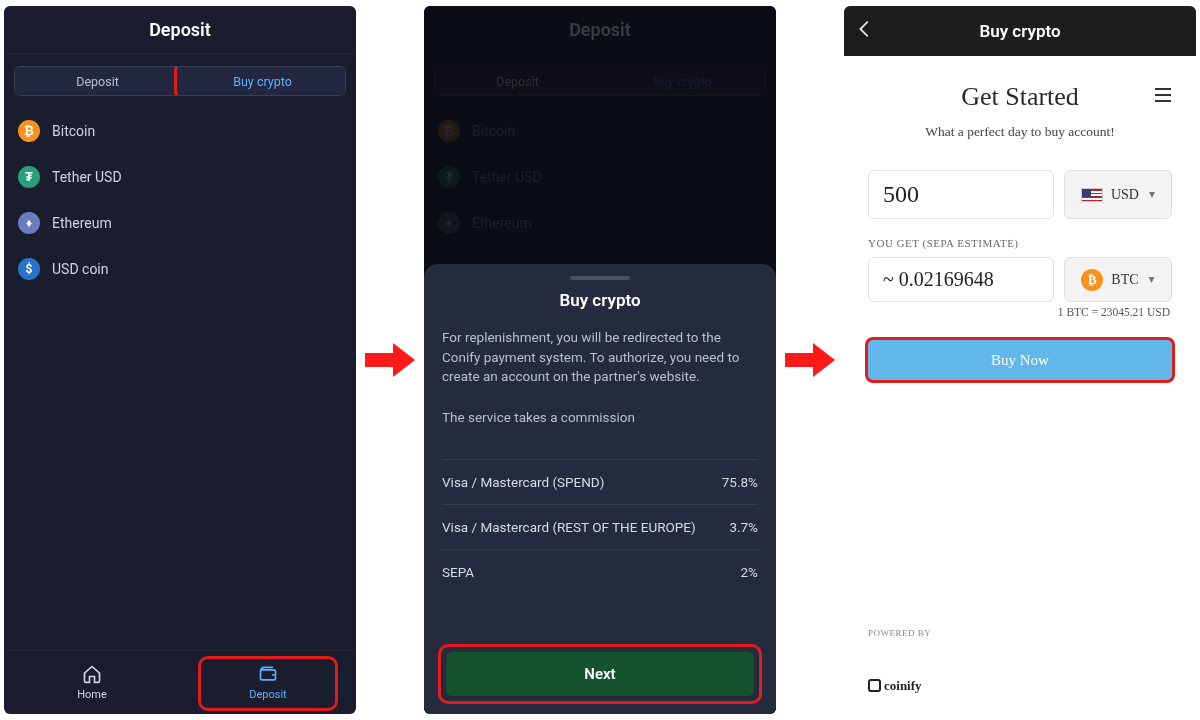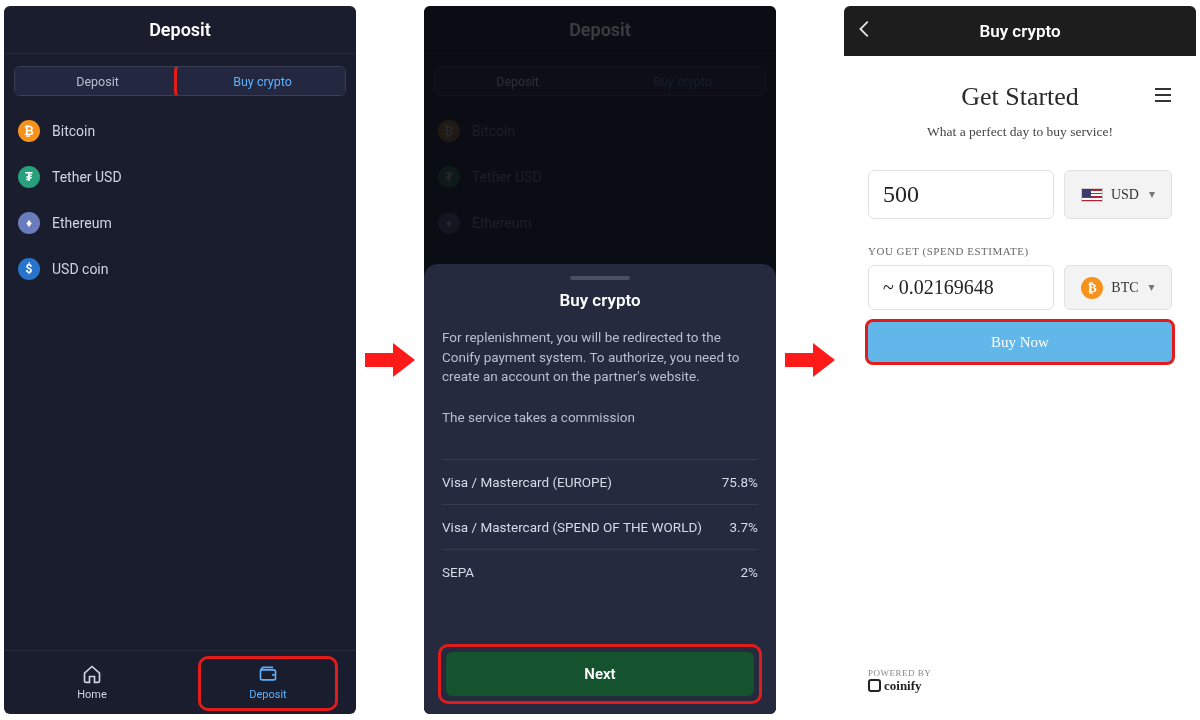--- a/index.html
+++ b/index.html
@@ -177,21 +177,21 @@
   }
   .s3-body { padding: 26px 24px 10px 24px; display: flex; flex-direction: column; height: calc(100% - 50px); font-family: Liberation Serif, serif; }
   .s3-tline { display:flex; align-items:center; justify-content:center; position:relative; }
   .s3-title { font-size: 26px; color: #2a2a2a; }
   .s3-subtitle { text-align:center; font-size:13.5px; color:#444; margin: 12px 0 30px 0; }
   .s3-menu { position:absolute; right:0; top:6px; color:#333; }
 
   .s3-label { font-size: 11px; color: #6a6a6a; letter-spacing: 0.5px; margin-bottom: 8px; }
   .s3-row {
     display: flex; gap: 10px; align-items: stretch;
-    margin-bottom: 26px;
+    margin-bottom: 18px;
   }
   .s3-input {
     flex: 1; border: 1px solid #e1e1e1; border-radius: 6px;
     padding: 10px 14px; font-size: 24px; color: #222; display: flex; align-items: center;
   }
   .s3-input.small { font-size: 20px; }
   .s3-sel {
     width: 108px; border: 1px solid #e1e1e1; border-radius: 6px;
     background: #f3f3f3;
     display: flex; align-items: center; justify-content: center; gap: 8px;
@@ -220,21 +220,21 @@
     display:flex; align-items:center; justify-content:center;
     font-size: 15px;
   }
   .ring-buy { top:-3px; left:-3px; right:-3px; bottom:-3px; border-radius: 8px; }
 
   .s3-footer {
     margin-top: auto; text-align: left;
     font-size: 9px; color: #888; letter-spacing: 0.5px;
     padding-bottom: 10px;
   }
-  .s3-footer .brand { font-size: 13px; color: #222; font-weight: 600; letter-spacing: 0; }
+  .s3-footer .brand { font-size: 13px; color: #222; font-weight: 600; letter-spacing: 0; margin-top: 40px; }
   .s3-footer .brand .g { display:inline-flex; width:13px; height:13px; border:2px solid #222; border-radius:3px; margin-right:3px; vertical-align:-2px; position:relative; }
 
 </style>
 </head>
 <body>
 
 <div class="phone">
   <div class="s1-header">Deposit</div>
 
   <div class="s1-tabs">
@@ -313,25 +313,25 @@
 
   <div class="s2-overlay"></div>
 
   <div class="s2-sheet">
     <div class="s2-handle"></div>
     <div class="s2-title">Buy crypto</div>
     <div class="s2-desc">For replenishment, you will be redirected to the Conify payment system. To authorize, you need to create an account on the partner's website.</div>
     <div class="s2-comm">The service takes a commission</div>
 
     <div class="s2-row">
-      <span>Visa / Mastercard (EUROPE)</span>
+      <span>Visa / Mastercard (SPEND)</span>
       <span>75.8%</span>
     </div>
     <div class="s2-row">
-      <span>Visa / Mastercard (SPEND OF THE WORLD)</span>
+      <span>Visa / Mastercard (REST OF THE EUROPE)</span>
       <span>3.7%</span>
     </div>
     <div class="s2-row">
       <span>SEPA</span>
       <span>2%</span>
     </div>
 
     <div class="s2-next-wrap">
       <div class="s2-next">Next</div>
       <div class="ring-red ring-next"></div>
@@ -357,40 +357,41 @@
 
   <div class="s3-body">
     <div class="s3-tline">
       <div class="s3-title">Get Started</div>
       <span class="s3-menu">
         <svg width="18" height="14" viewBox="0 0 18 14" stroke="#333" stroke-width="2">
             <path d="M1 1h16M1 7h16M1 13h16"></path>
           </svg>
       </span>
     </div>
-    <div class="s3-subtitle">What a perfect day to buy service!</div>
+    <div class="s3-subtitle">What a perfect day to buy account!</div>
 
     <div class="s3-row">
       <div class="s3-input">500</div>
       <div class="s3-sel">
         <span class="flag"></span>
         <span>USD</span>
         <span class="chev">▾</span>
       </div>
     </div>
 
-    <div class="s3-label">YOU GET (SPEND ESTIMATE)</div>
+    <div class="s3-label">YOU GET (SEPA ESTIMATE)</div>
     <div class="s3-row" style="margin-bottom:12px">
       <div class="s3-input small">~ 0.02169648</div>
       <div class="s3-sel">
         <span class="btc-badge">₿</span>
         <span>BTC</span>
         <span class="chev">▾</span>
       </div>
     </div>
+    <div class="s3-rate">1 BTC = 23045.21 USD</div>
 
     <div class="s3-buy-wrap">
       <div class="s3-buy">Buy Now</div>
       <div class="ring-red ring-buy"></div>
     </div>
 
     <div class="s3-footer">
       <div>POWERED BY</div>
       <div class="brand"><span class="g"></span><span>coinify</span></div>
     </div>

